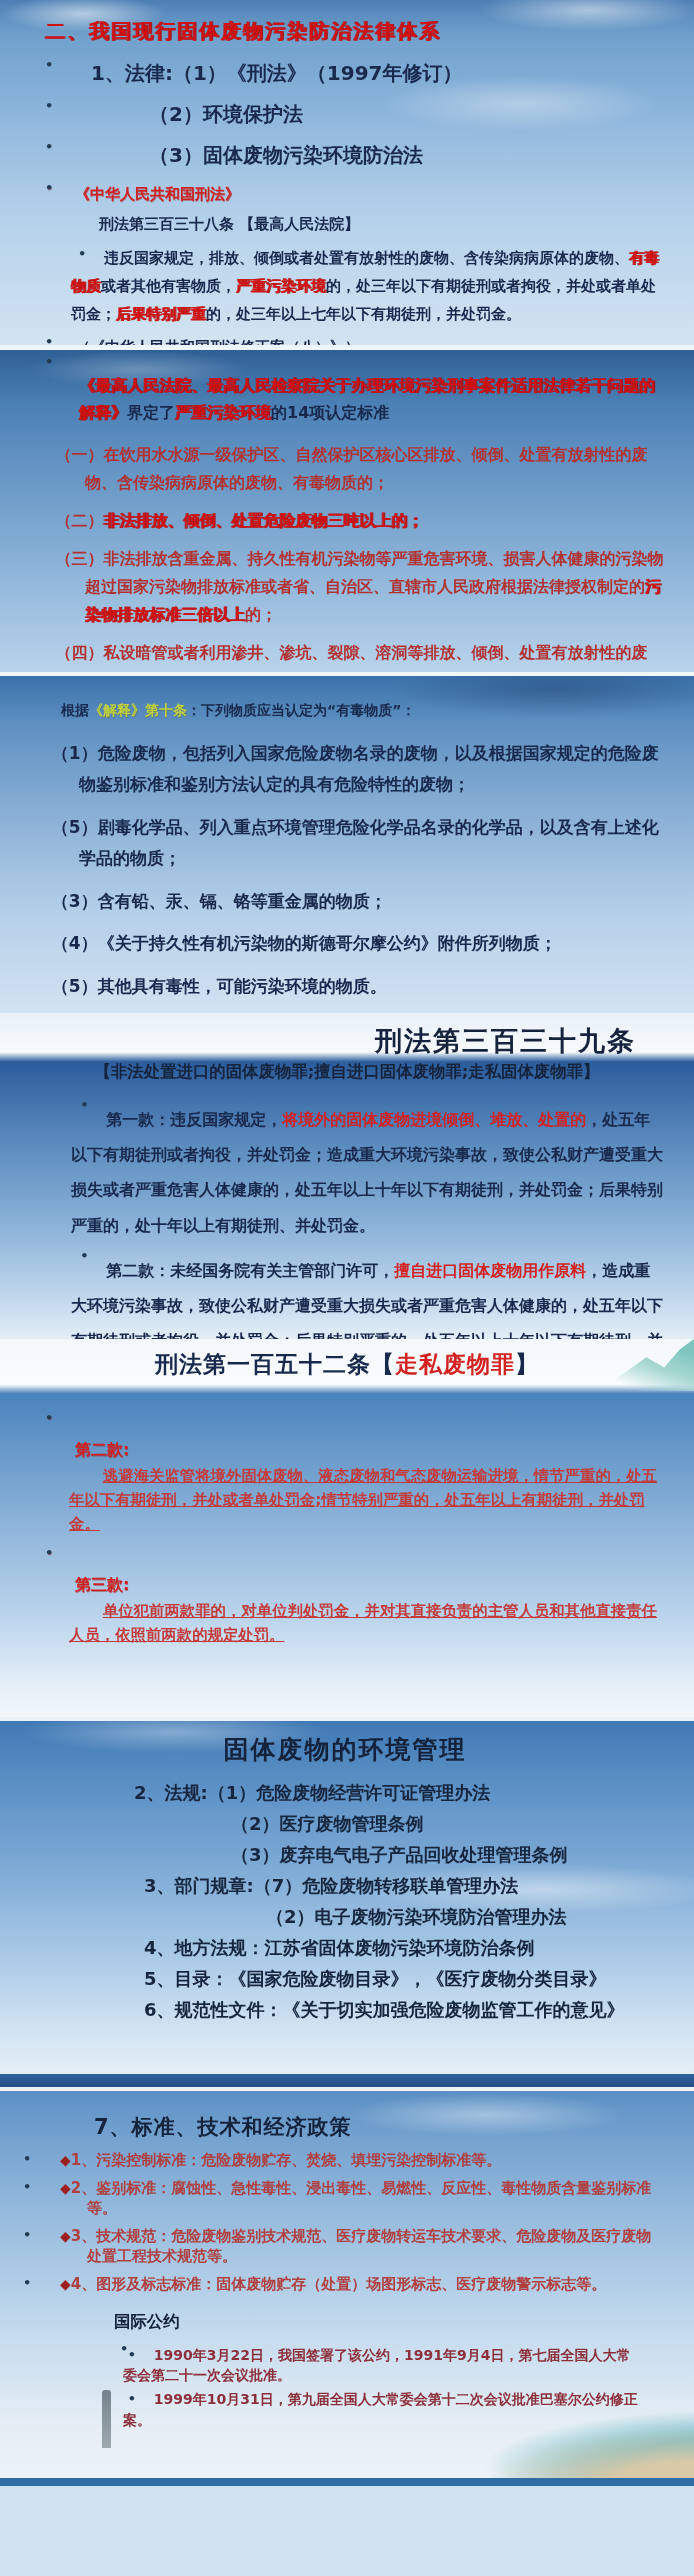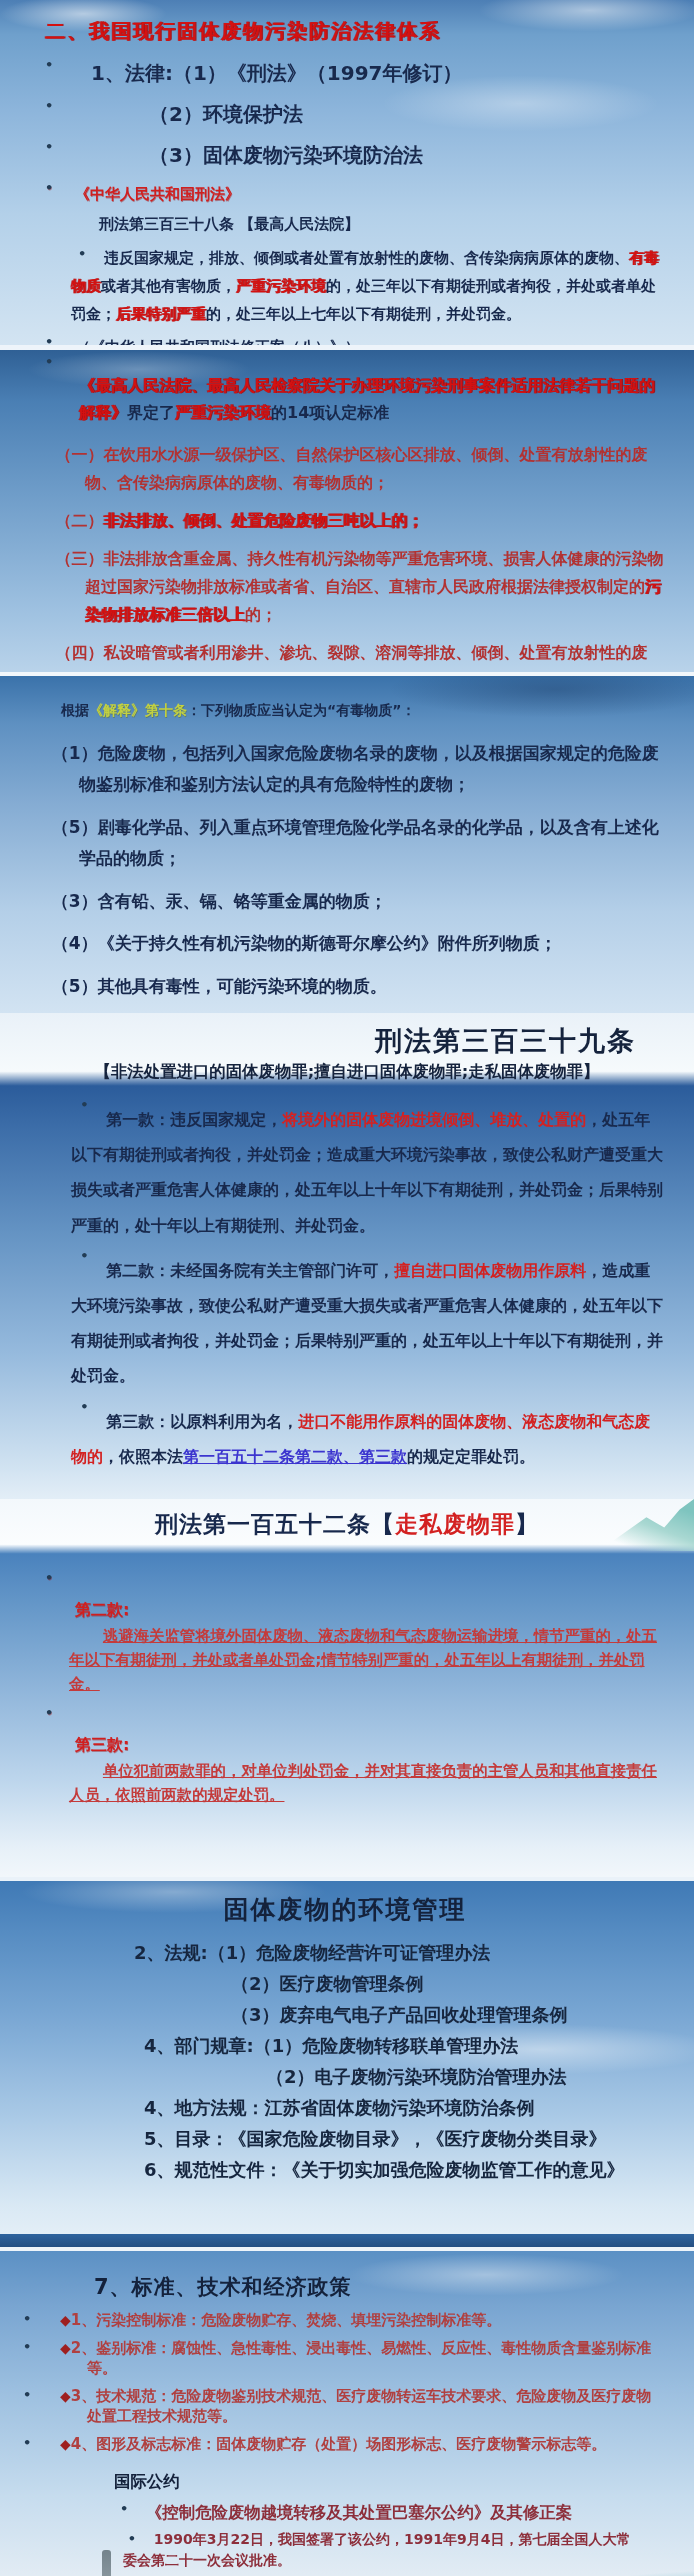--- a/index.html
+++ b/index.html
@@ -62,21 +62,21 @@
     background:
       radial-gradient(238px 40px at 80% 4%, rgba(22,50,90,.35), rgba(22,50,90,0) 70%),
       linear-gradient(180deg,#3a72aa 0%,#5e90c1 14%,#85acd3 38%,#b4cfe8 70%,#d2e3f2 100%);
   }
   .p3-head{font-size:14px;padding:26px 30px 10px 61px;}
   .olive{color:#c3d141;text-shadow:0.5px 0.5px 0 rgba(90,100,0,.4);}
   .p3-item{font-size:17px;line-height:1.85;padding:8px 28px 3px 79px;text-indent:-1.6em;}
 
   
   .s4{
-    height:486px;
+    height:326px;
     background:linear-gradient(180deg,#e9f1f8 0%,#f6fafc 12%,
       #2b5c9b 15%,#3d6ea9 24%,#6493c3 45%,#96badd 70%,#cde0f0 92%,#e3eef7 100%);
   }
   .t4{font-size:27px;text-align:right;padding:10px 58px 0 0;color:#15233d;letter-spacing:2px;}
   .t4s{font-size:16.4px;text-align:center;padding:2px 0 10px 0;color:#15233d;}
   .p4{font-size:16px;line-height:2.2;padding:9px 30px 1px 71px;text-indent:2.2em;}
   .red{color:#d32222;}
 
   
   .s5{
@@ -191,35 +191,35 @@
         <div class="ln p5h"><span class="blt">•</span><span>第三款:</span></div>
         <div class="ln p5"><span>单位犯前两款罪的，对单位判处罚金，并对其直接负责的主管人员和其他直接责任人员，依照前两款的规定处罚。</span></div>
       </div>
   </section>
   <section class="slide s6">
     <div class="content">
         <div class="ln t6"><span>固体废物的环境管理</span></div>
         <div class="ln l6 ind-a"><span>2、法规:（1）危险废物经营许可证管理办法</span></div>
         <div class="ln l6 ind-b"><span>（2）医疗废物管理条例</span></div>
         <div class="ln l6 ind-b"><span>（3）废弃电气电子产品回收处理管理条例</span></div>
-        <div class="ln l6 ind-c"><span>4、部门规章:（1）危险废物转移联单管理办法</span></div>
+        <div class="ln l6 ind-c"><span>3、部门规章:（7）危险废物转移联单管理办法</span></div>
         <div class="ln l6 ind-d"><span>（2）电子废物污染环境防治管理办法</span></div>
         <div class="ln l6 ind-c"><span>4、地方法规：江苏省固体废物污染环境防治条例</span></div>
         <div class="ln l6 ind-c"><span>5、目录：《国家危险废物目录》，《医疗废物分类目录》</span></div>
         <div class="ln l6 ind-c"><span>6、规范性文件：《关于切实加强危险废物监管工作的意见》</span></div>
       </div>
   </section>
   <section class="slide s7">
     <span class="pagoda"></span>
     <div class="content">
         <div class="ln t7"><span>7、标准、技术和经济政策</span></div>
         <div class="ln d7"><span class="blt">•</span><span class="dia">◆</span><span>1、污染控制标准：危险废物贮存、焚烧、填埋污染控制标准等。</span></div>
         <div class="ln d7"><span class="blt">•</span><span class="dia">◆</span><span>2、鉴别标准：腐蚀性、急性毒性、浸出毒性、易燃性、反应性、毒性物质含量鉴别标准等。</span></div>
         <div class="ln d7"><span class="blt">•</span><span class="dia">◆</span><span>3、技术规范：危险废物鉴别技术规范、医疗废物转运车技术要求、危险废物及医疗废物处置工程技术规范等。</span></div>
         <div class="ln d7"><span class="blt">•</span><span class="dia">◆</span><span>4、图形及标志标准：固体废物贮存（处置）场图形标志、医疗废物警示标志等。</span></div>
         <div class="ln h7"><span>国际公约</span></div>
-        <div class="ln p7a"><span class="blt">•</span><span>《控制危险废物越境转移及其处置巴塞尔公约》及其修正案</span></div>
+        <div class="ln p7a"><span class="blt">•</span></div>
         <div class="ln p7b"><span class="blt">•</span><span>1990年3月22日，我国签署了该公约，1991年9月4日，第七届全国人大常委会第二十一次会议批准。</span></div>
         <div class="ln p7b"><span class="blt">•</span><span>1999年10月31日，第九届全国人大常委会第十二次会议批准巴塞尔公约修正案。</span></div>
       </div>
   </section>
 </div>
 
 
 </body></html>

